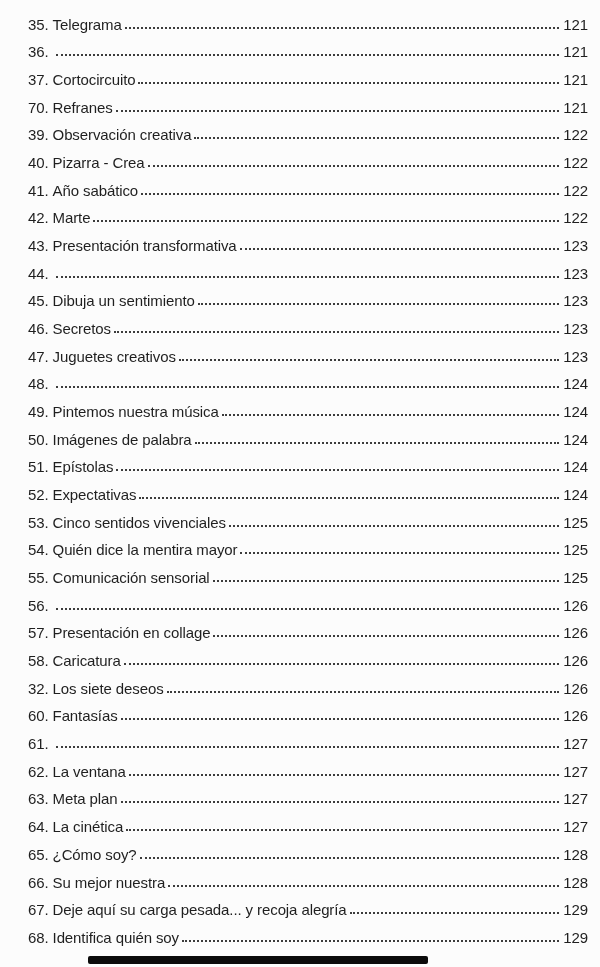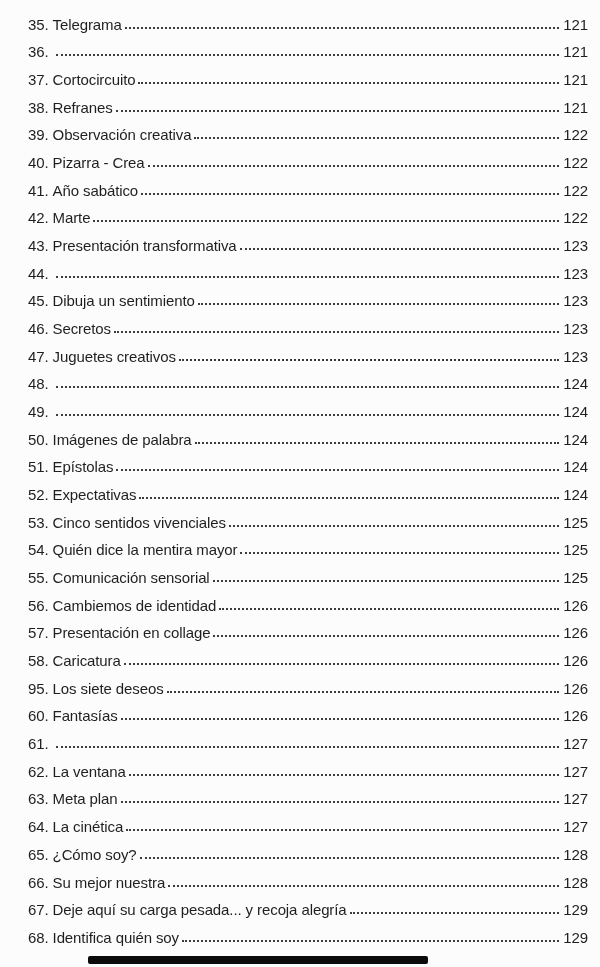--- a/index.html
+++ b/index.html
@@ -75,21 +75,21 @@
   </div>
 
   <div class="toc-row">
     <span class="num">37.</span>
     <span class="title">Cortocircuito</span>
     <span class="leader"></span>
     <span class="page-num">121</span>
   </div>
 
   <div class="toc-row">
-    <span class="num">38.</span>
+    <span class="num">70.</span>
     <span class="title">Refranes</span>
     <span class="leader"></span>
     <span class="page-num">121</span>
   </div>
 
   <div class="toc-row">
     <span class="num">39.</span>
     <span class="title">Observación creativa</span>
     <span class="leader"></span>
     <span class="page-num">122</span>
@@ -151,20 +151,21 @@
   </div>
 
   <div class="toc-row">
     <span class="num">48.</span>
     <span class="leader"></span>
     <span class="page-num">124</span>
   </div>
 
   <div class="toc-row">
     <span class="num">49.</span>
+    <span class="title">Pintemos nuestra música</span>
     <span class="leader"></span>
     <span class="page-num">124</span>
   </div>
 
   <div class="toc-row">
     <span class="num">50.</span>
     <span class="title">Imágenes de palabra</span>
     <span class="leader"></span>
     <span class="page-num">124</span>
   </div>
@@ -199,41 +200,40 @@
 
   <div class="toc-row">
     <span class="num">55.</span>
     <span class="title">Comunicación sensorial</span>
     <span class="leader"></span>
     <span class="page-num">125</span>
   </div>
 
   <div class="toc-row">
     <span class="num">56.</span>
-    <span class="title">Cambiemos de identidad</span>
     <span class="leader"></span>
     <span class="page-num">126</span>
   </div>
 
   <div class="toc-row">
     <span class="num">57.</span>
     <span class="title">Presentación en collage</span>
     <span class="leader"></span>
     <span class="page-num">126</span>
   </div>
 
   <div class="toc-row">
     <span class="num">58.</span>
     <span class="title">Caricatura</span>
     <span class="leader"></span>
     <span class="page-num">126</span>
   </div>
 
   <div class="toc-row">
-    <span class="num">95.</span>
+    <span class="num">32.</span>
     <span class="title">Los siete deseos</span>
     <span class="leader"></span>
     <span class="page-num">126</span>
   </div>
 
   <div class="toc-row">
     <span class="num">60.</span>
     <span class="title">Fantasías</span>
     <span class="leader"></span>
     <span class="page-num">126</span>

